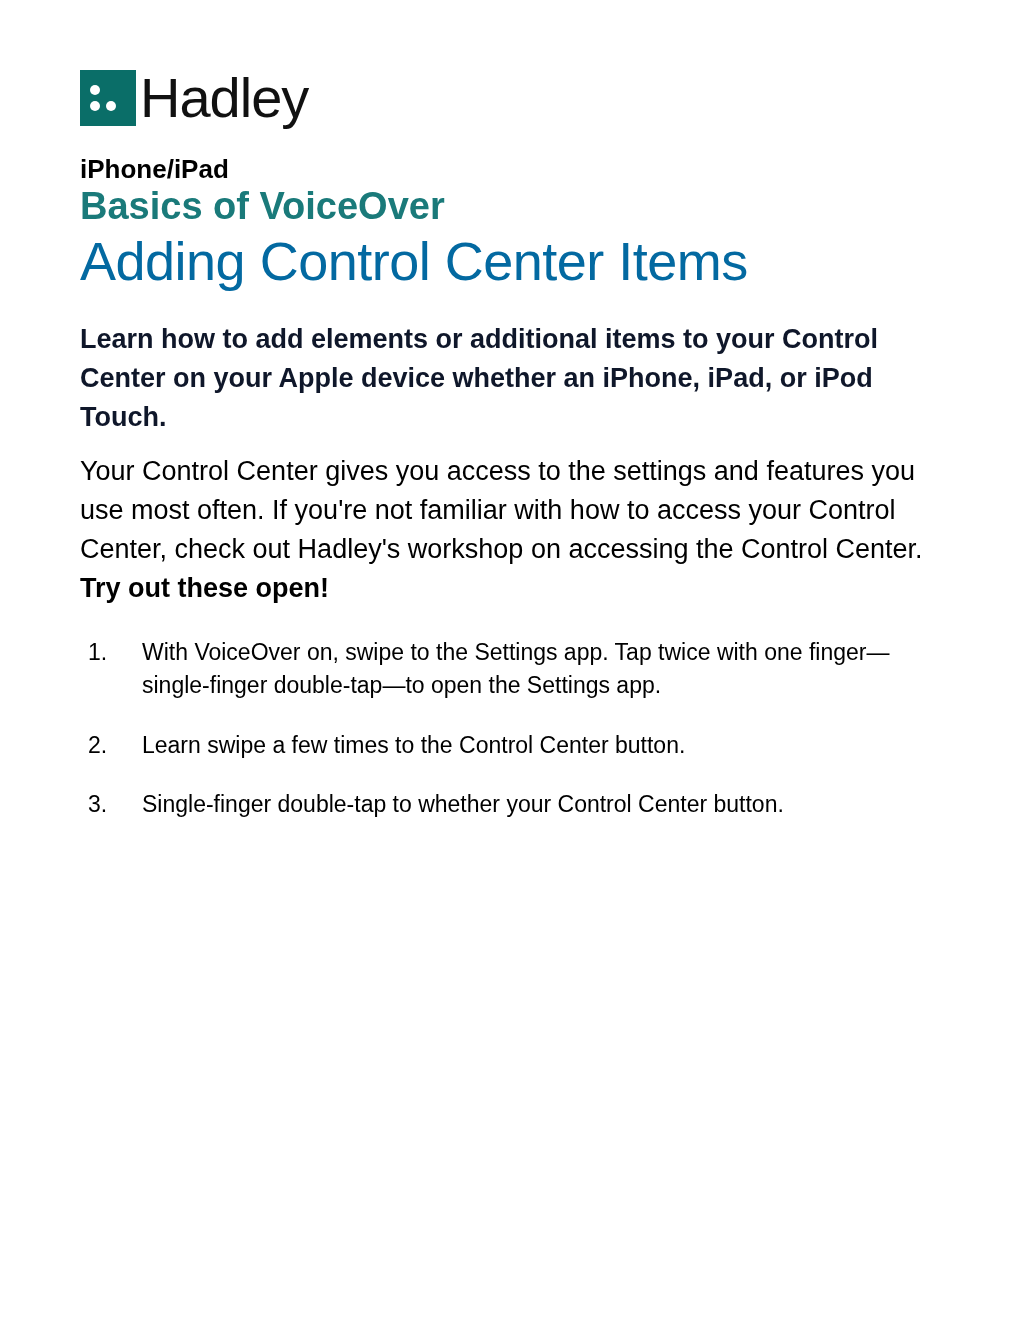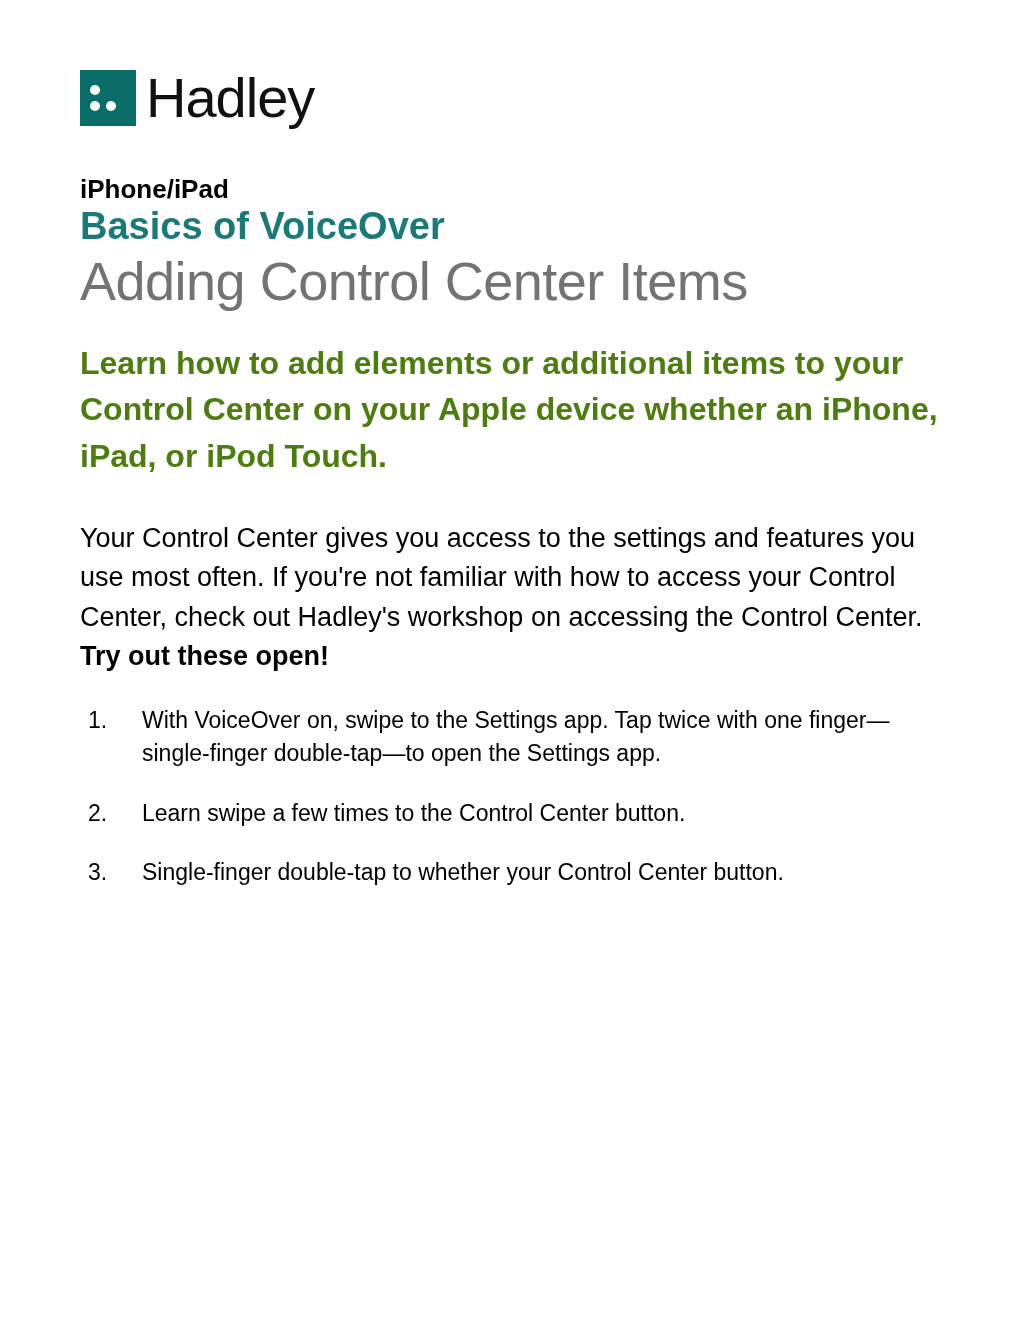--- a/index.html
+++ b/index.html
@@ -11,22 +11,22 @@
     font-family: 'Segoe UI', Tahoma, Arial, sans-serif;
     background: #ffffff;
     width: 1020px;
     height: 1320px;
     padding: 70px 80px 60px 80px;
     color: #000;
   }
   .logo-row {
     display: flex;
     align-items: flex-end;
-    gap: 10px;
-    margin-bottom: 48px;
+    gap: 4px;
+    margin-bottom: 28px;
   }
   .logo-mark {
     width: 56px;
     height: 56px;
     background: #0a6e68;
     position: relative;
     display: flex;
     flex-direction: column;
     justify-content: center;
     padding-left: 10px;
@@ -56,31 +56,31 @@
   }
   .subtitle {
     font-size: 38px;
     font-weight: 600;
     color: #1a7a7a;
     margin-bottom: 2px;
   }
   .title {
     font-size: 54px;
     font-weight: 500;
-    color: #737373;
+    color: #0369a1;
     line-height: 1.15;
     margin-bottom: 28px;
     letter-spacing: -0.5px;
   }
   .lead {
-    font-size: 32px;
+    font-size: 27px;
     font-weight: 700;
-    color: #4d7c0f;
+    color: #0f172a;
     line-height: 1.45;
-    margin-bottom: 40px;
+    margin-bottom: 14px;
   }
   .body-para {
     font-size: 27px;
     font-weight: 400;
     color: #000;
     line-height: 1.45;
     margin-bottom: 28px;
   }
   .body-para .bold {
     font-weight: 700;

